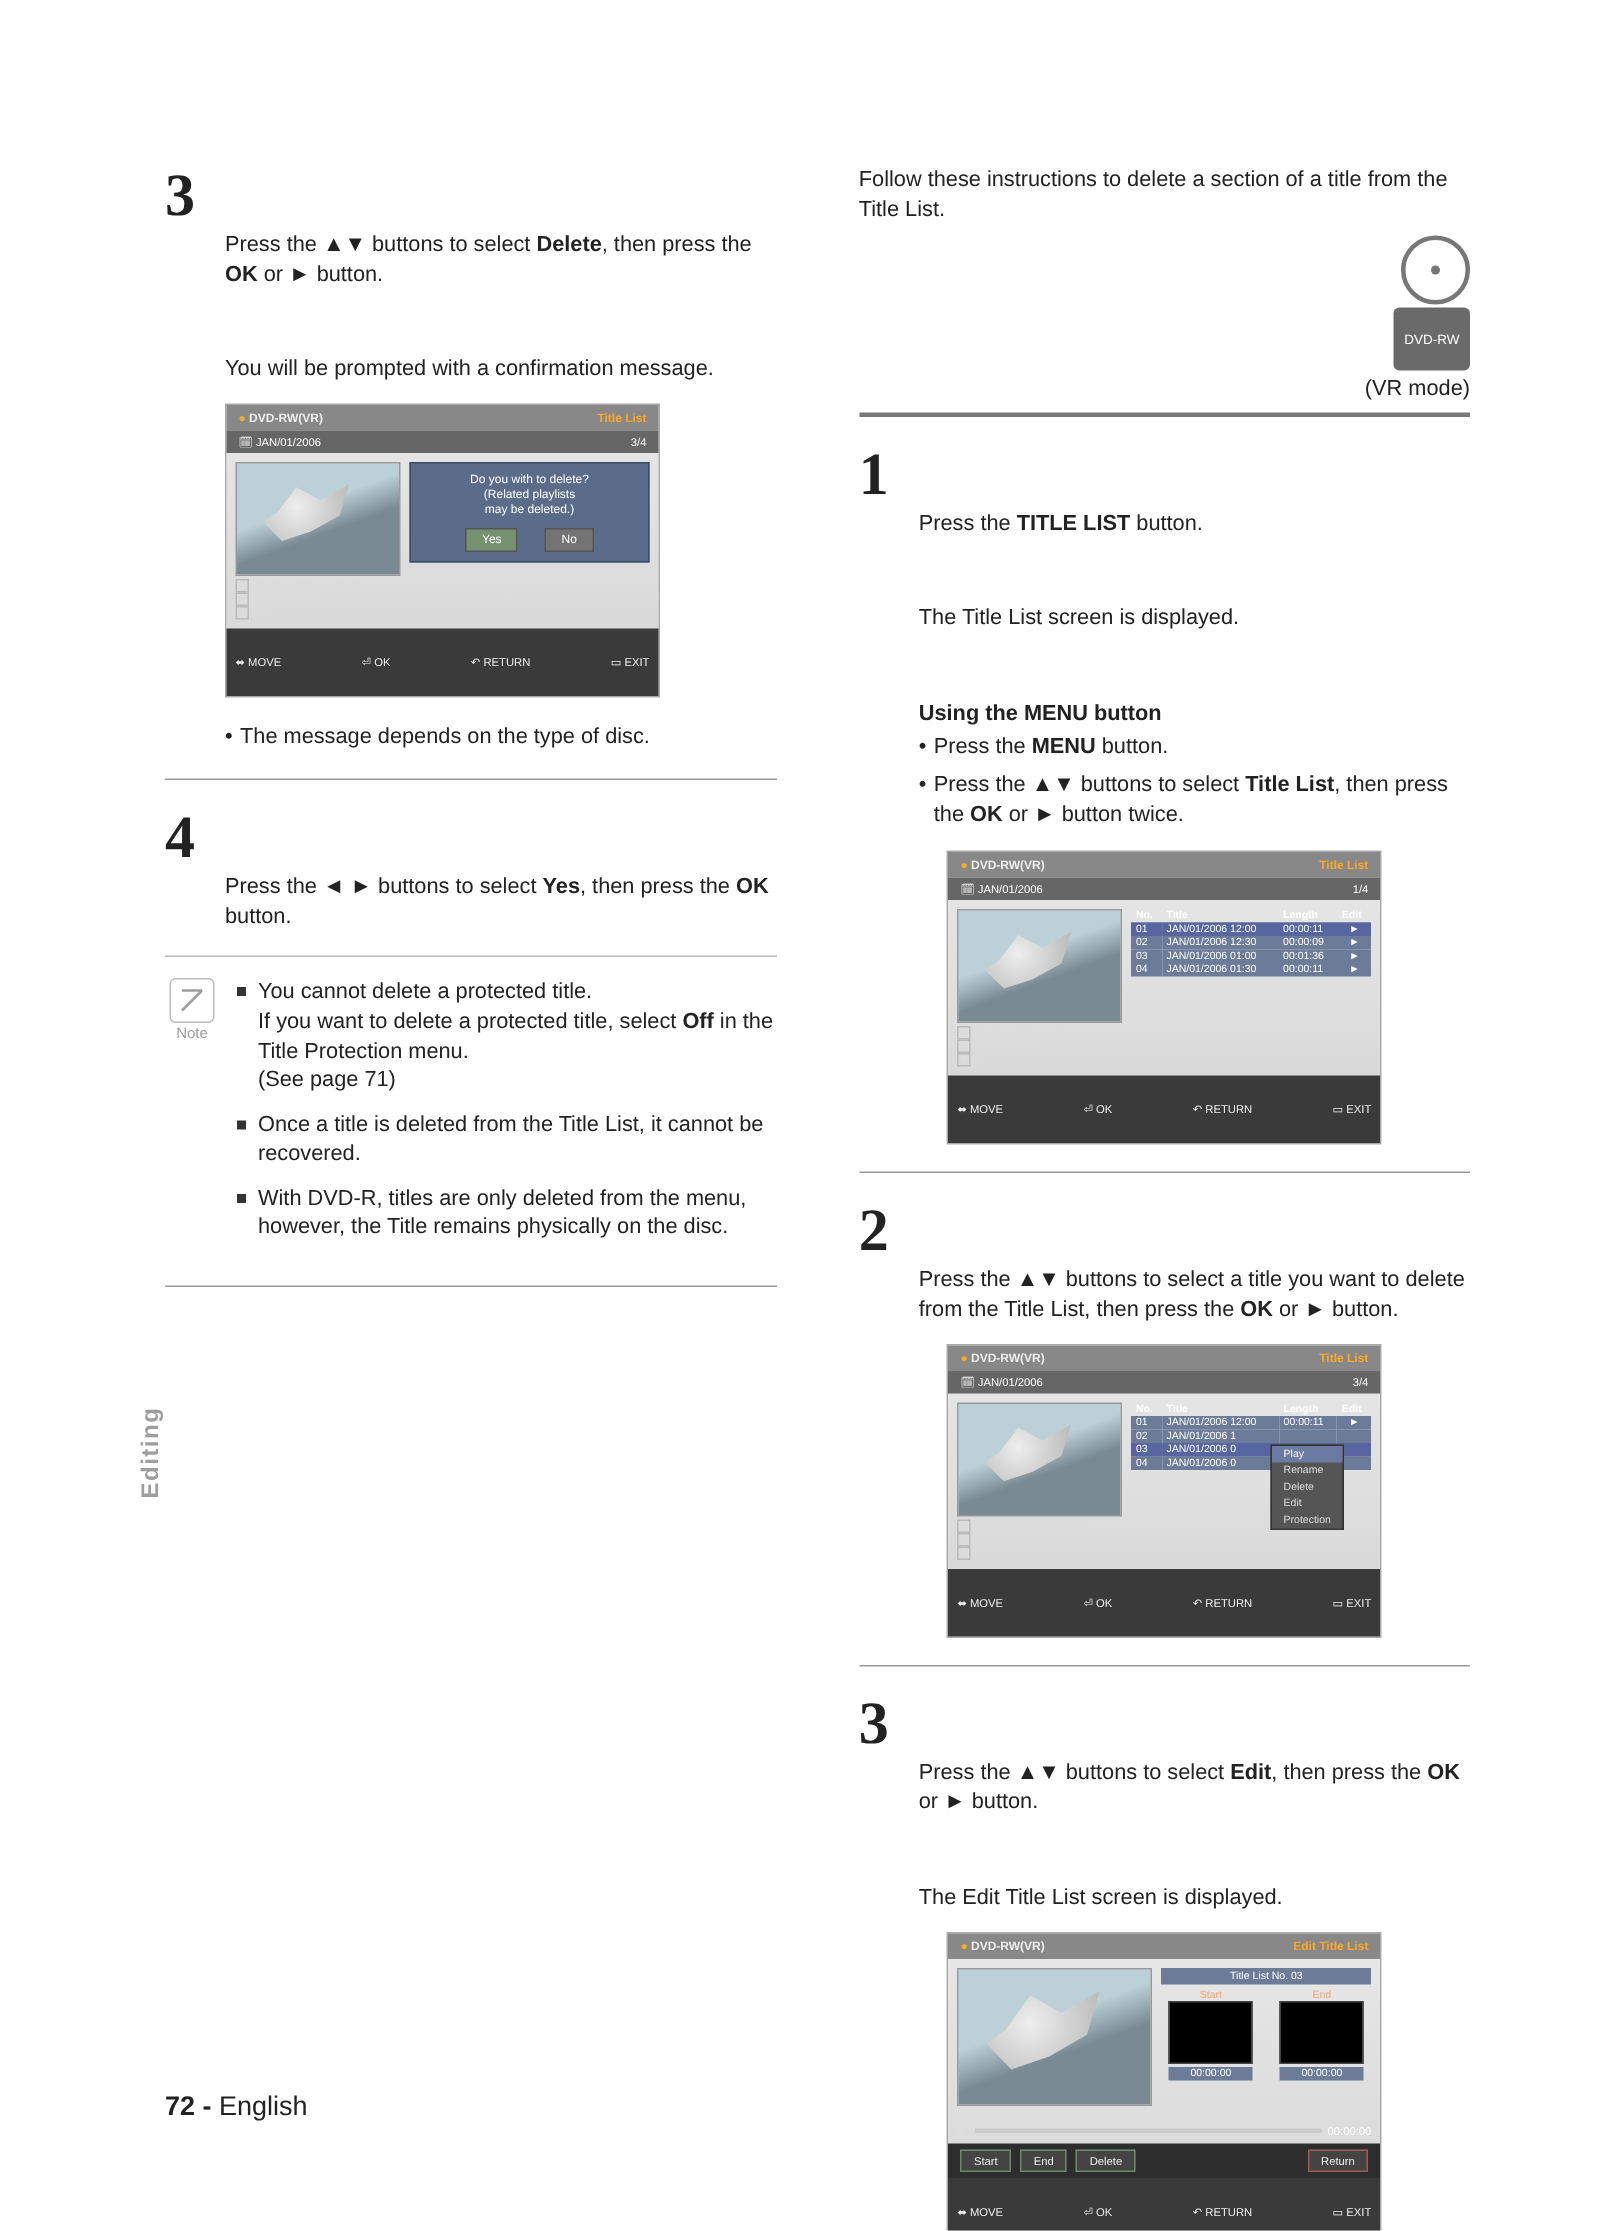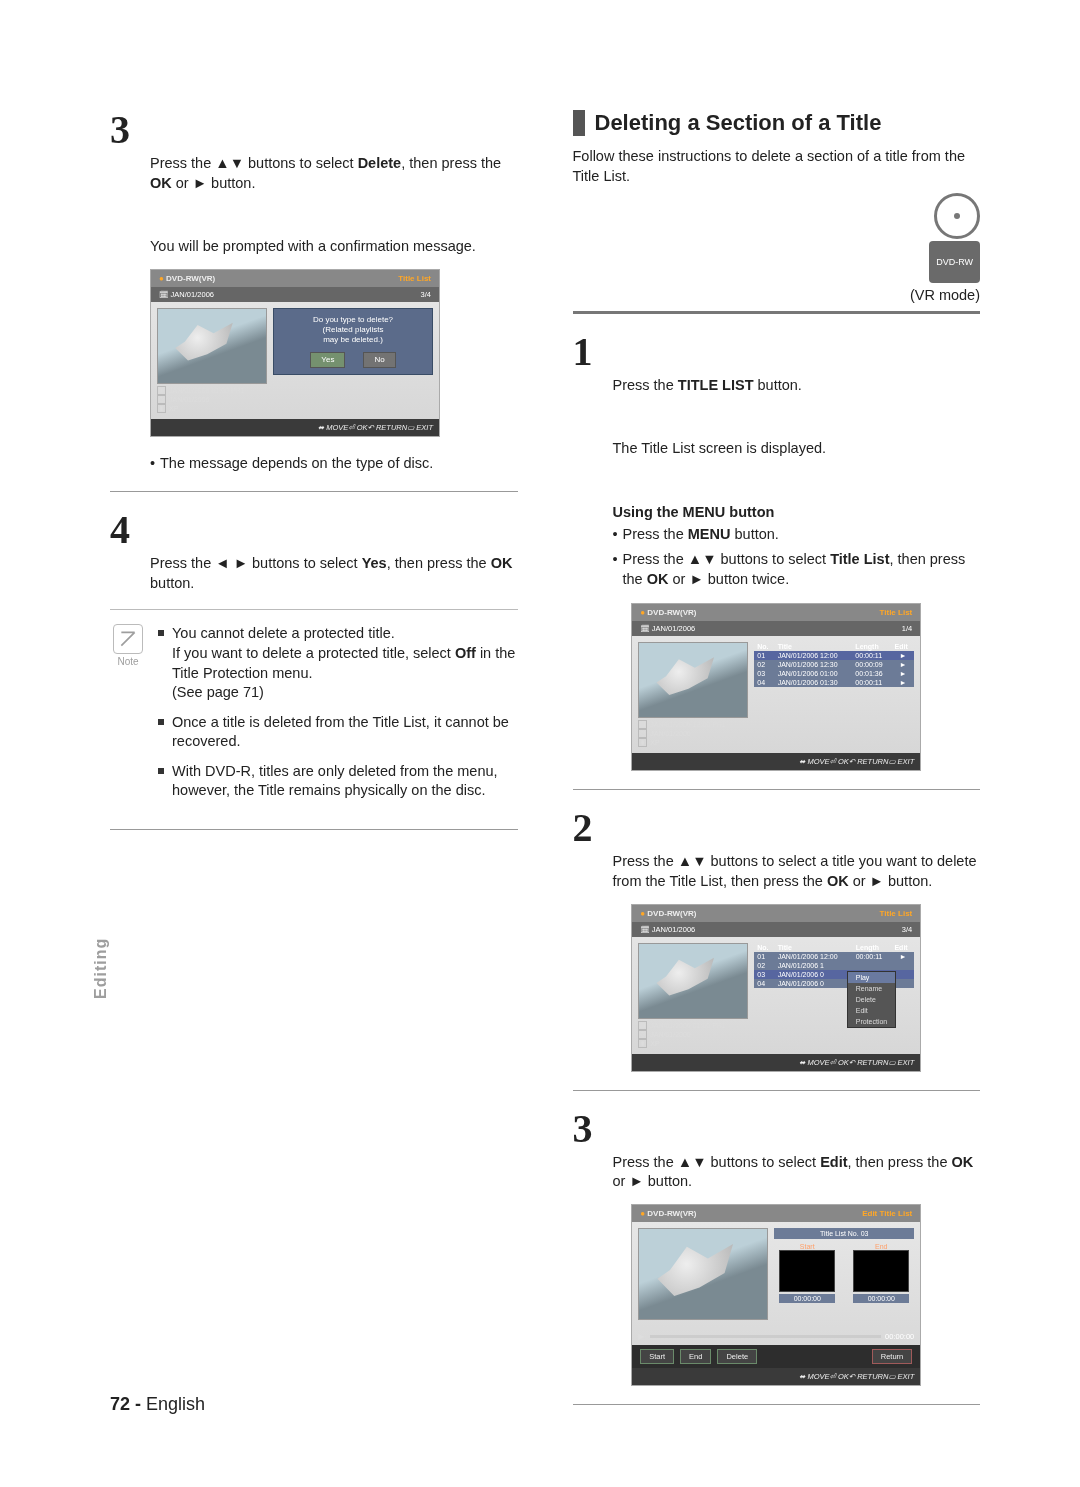--- a/index.html
+++ b/index.html
@@ -37,21 +37,21 @@
   .osd-right { flex:1; }
   .dialog-box { background:#5b6b8a; border:1px solid #394c66; padding:6px; text-align:center; font-size:8px; line-height:1.3; }
   .osd-btnrow { display:flex; justify-content:center; gap:18px; margin-top:6px;}
   .osd-btn { padding:2px 10px; border:1px solid #555; font-size:8px;}
   .osd-btn.yes { background:#75916f; }
   .osd-btn.no  { background:#737373;}
   .meta-under-thumb { font-size:7px; color:#dcdcdc; line-height:1.3; }
   .meta-under-thumb .row { display:flex; gap:3px; align-items:center;}
   .meta-under-thumb .ic { width:9px;height:9px;display:inline-block;border:1px solid #bbb; text-align:center;font-size:6px;line-height:7px;}
   .meta-col { display:flex; flex-direction:column; gap:2px;}
-  .osd-footer { background:#3a3a3a; display:flex; justify-content:flex-end; padding:4px 6px; font-size:7.5px; color:#eee;font-style:italic;}
+  .osd-footer { background:#3a3a3a; display:flex; justify-content:space-between; padding:18px 6px; font-size:7.5px; color:#eee;}
   .osd-footer span::before { content:""; }
   hr.rule { border:none; border-top:1px solid #999; margin: 18px 0 18px 0; }
   hr.lightrule { border:none; border-top:1px solid #bbb; margin: 14px 0 14px 0; }
   hr.accentrule { border:none; border-top:3px solid #777; margin: 8px 0 18px 0; }
   .note-block { display:flex; gap:12px; margin-top:10px;}
   .note-icon-col { width:36px; text-align:center; color:#9e9e9e; font-size:10px;}
   .note-icon { width:30px;height:30px;border:1px solid #bbb; border-radius:4px; display:flex;align-items:center;justify-content:center; margin:0 auto 2px auto;}
   .note-icon svg { width:20px;height:20px; stroke:#9e9e9e; fill:none;}
   .note-list { flex:1; }
   .note-item { display:flex; gap:8px; margin-bottom:10px; line-height:1.35;}
@@ -146,21 +146,21 @@
                   <span>JAN/01/2006</span>
                 </div>
            <div class="row">
                   <span class="ic">▮</span>
                   <span>XP</span>
                 </div>
           </div>
          </div>
          <div class="osd-right">
           <div class="dialog-box">
-            <div>Do you type to delete?</div>
+            <div>Do you with to delete?</div>
             <div>(Related playlists</div>
             <div>may be deleted.)</div>
             <div class="osd-btnrow">
               <div class="osd-btn yes">Yes</div>
               <div class="osd-btn no">No</div>
             </div>
           </div>
          </div>
         </div>
       </div>
@@ -212,24 +212,20 @@
         <div class="note-item">
           <div class="note-bullet"></div>
           <div>With DVD-R, titles are only deleted from the menu, however, the Title remains physically on the disc.</div>
         </div>
       </div>
     </div>
     <hr class="rule">
   </div>
 
   <div class="col">
-    <div class="heading">
-      <div class="bar"></div>
-      <h2>Deleting a Section of a Title</h2>
-    </div>
     <p class="subpara">Follow these instructions to delete a section of a title from the Title List.</p>
     <div class="disc-badge">
       <div class="disc"></div><br>
       <span class="disc-label-pill">DVD-RW</span>
     </div>
     <div class="mode-label">(VR mode)</div>
     <hr class="accentrule">
 
     <div class="step">
       <div class="stepnum">1</div>
@@ -403,20 +399,21 @@
         <span>▭ <span>EXIT</span></span>
       </div>
     </div>
 
     <hr class="rule">
 
     <div class="step">
       <div class="stepnum">3</div>
       <div class="steptext">
         <p><span>Press the </span>▲▼<span> buttons to select </span><b>Edit</b><span>, then press the </span><b>OK</b><span> or </span>►<span> button.</span></p>
+        <p>The Edit Title List screen is displayed.</p>
       </div>
     </div>
 
     <div class="osd">
       <div class="osd-header">
         <span class="left-h"><span style="color:#ffa726">●</span> <span>DVD-RW(VR)</span></span>
         <span>Edit Title List</span>
       </div>
       <div class="osd-body">
         <div class="osd-thumb" style="width:130px;height:92px;"></div>

